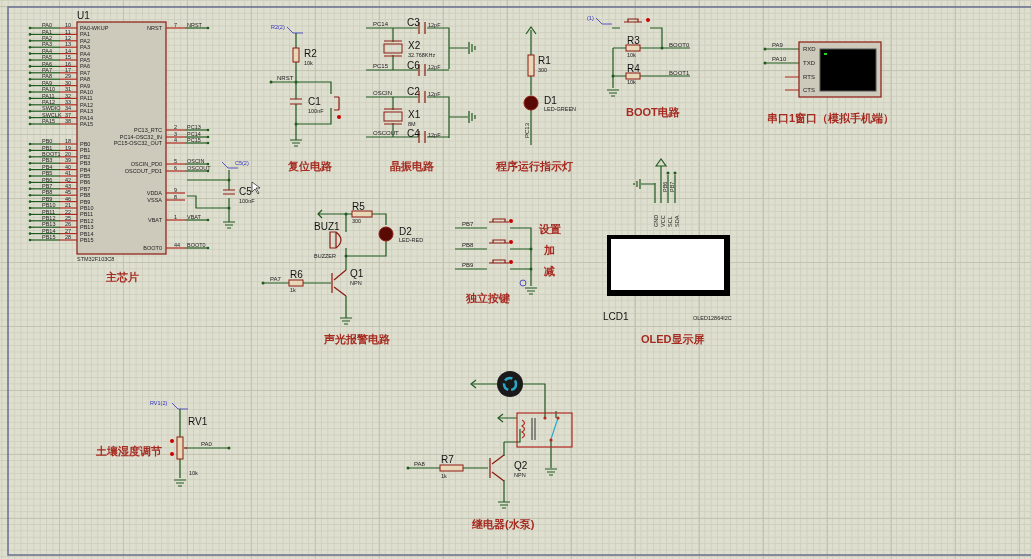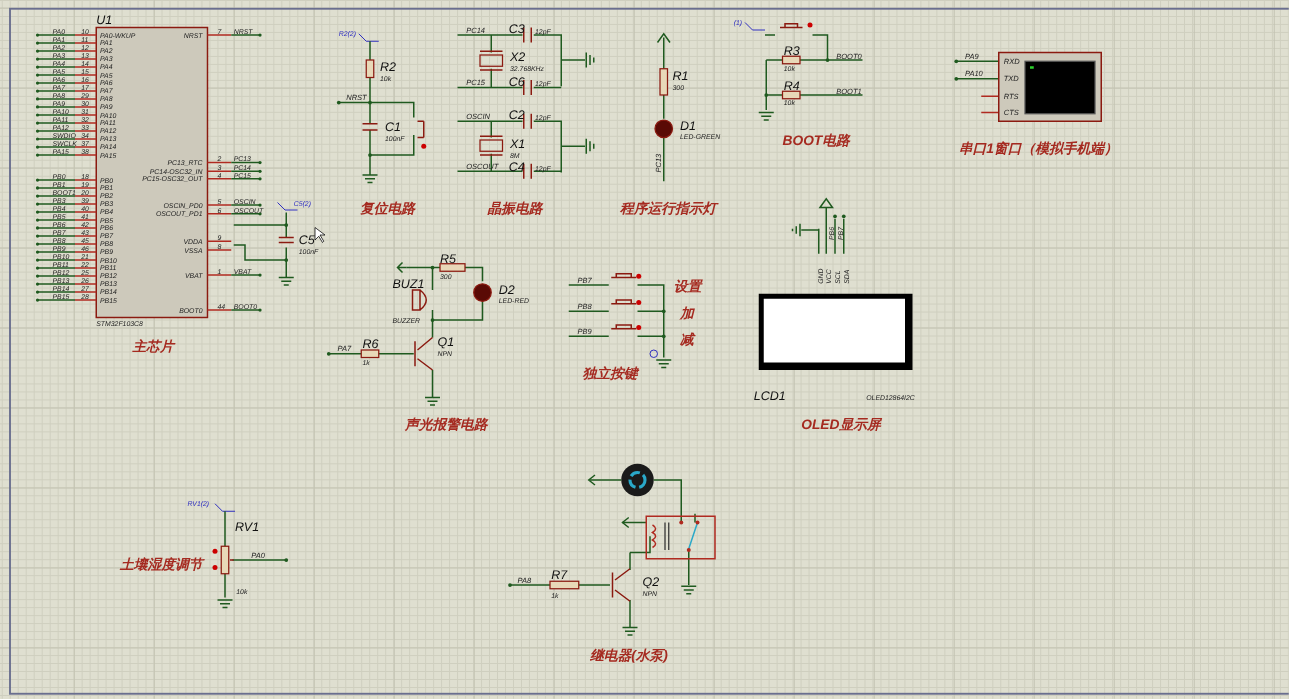--- a/index.html
+++ b/index.html
@@ -5,21 +5,21 @@
   html,body{margin:0;padding:0;}
   body{width:1031px;height:559px;overflow:hidden;background:#dcdccd;font-family:"Liberation Sans",sans-serif;}
   #canvas{position:absolute;left:0;top:0;width:1031px;height:559px;
     background-color:#dfdfd0;
     background-image:
       linear-gradient(#c3c3b2 1px,transparent 1px),
       linear-gradient(90deg,#c3c3b2 1px,transparent 1px),
       linear-gradient(#cfcfbf 1px,transparent 1px),
       linear-gradient(90deg,#cfcfbf 1px,transparent 1px);
     background-size:64px 64px,64px 64px,6.4px 6.4px,6.4px 6.4px;
-    background-position:-5px 6px,-5px 6px,-5px 0,-5px 0;font-style:italic;}
+    background-position:-5px 6px,-5px 6px,-5px 0,-5px 0;}
   svg text{font-family:"Liberation Sans",sans-serif;}
   .lbl{font-size:6px;fill:#222;}
   .ref{font-size:10px;fill:#111;}
   .val{font-size:5.5px;fill:#222;}
   .title{font-size:11px;fill:#a52a20;font-weight:bold;}
   .probe{font-size:5.5px;fill:#3030c0;}
   .wire{stroke:#1f5a1f;stroke-width:1.2;fill:none;}
   .pin{stroke:#b02a20;stroke-width:1.2;fill:none;}
   .body{fill:#cdc9bb;stroke:#8b1a10;stroke-width:1.2;}
   .dot{fill:#1f5a1f;}

